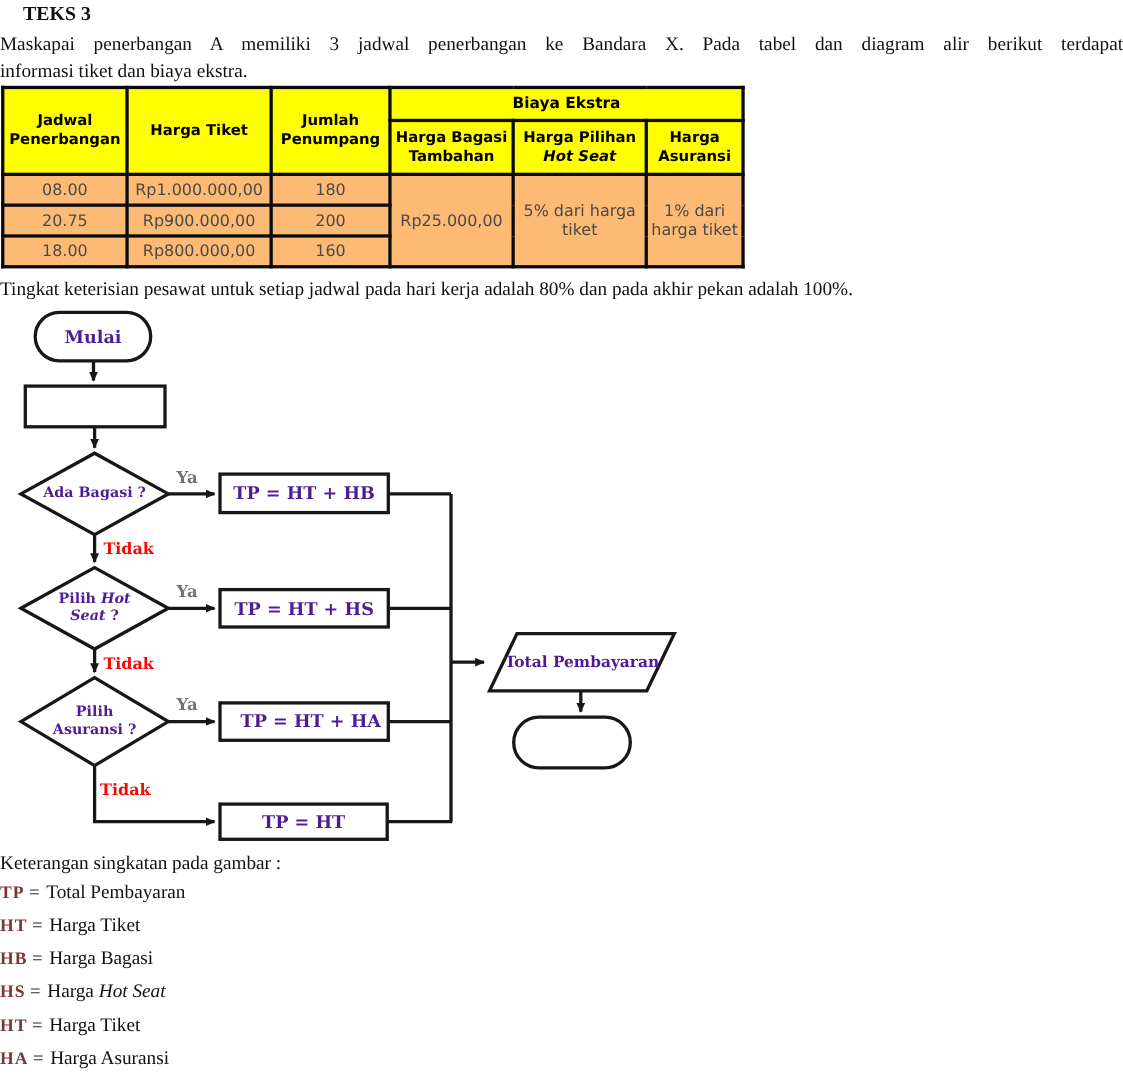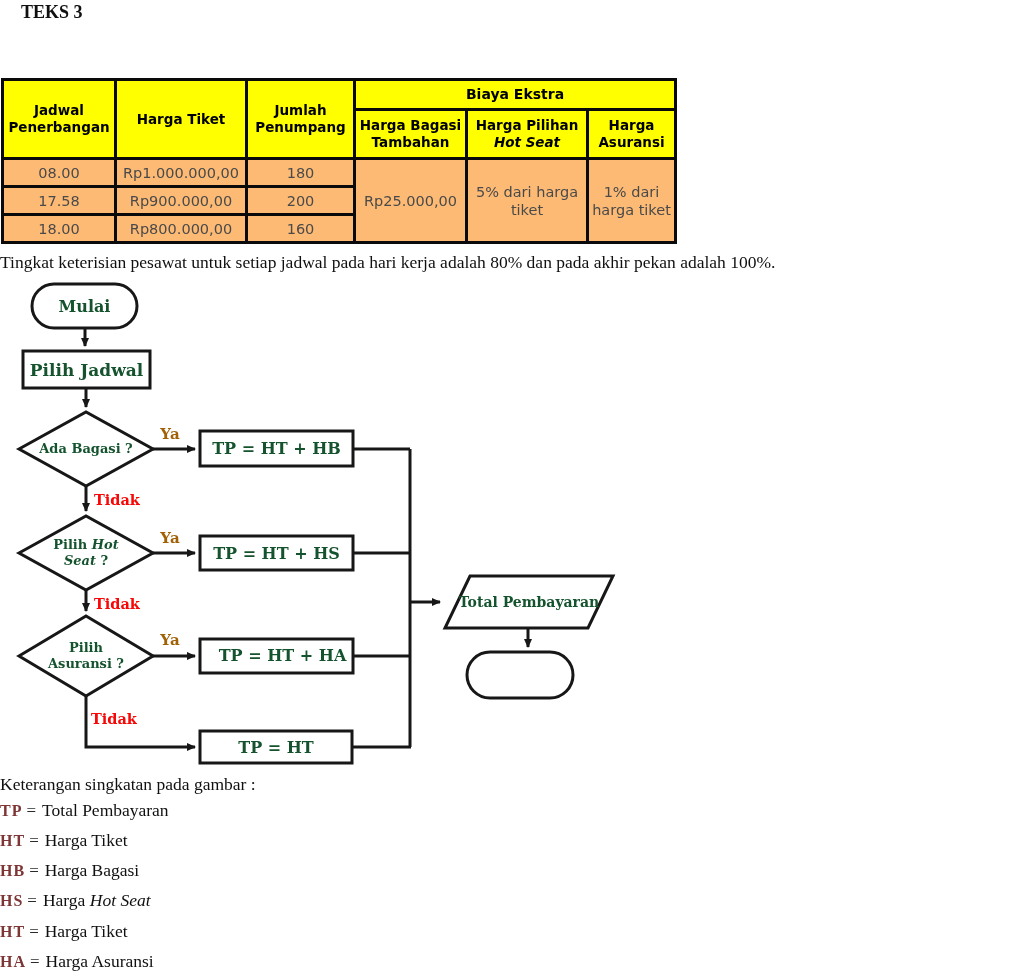--- a/index.html
+++ b/index.html
@@ -26,34 +26,34 @@
   td.price { text-align: right; padding-right: 5px; }
   td.mergecell { color: #585858; font-size: 14px; line-height: 18px; }
   .it { font-style: italic; }
 
   .note { position: absolute; left: 0; top: 252px; width: 1021px; font-size: 17.5px; }
 
   
   .flow { position: absolute; left: 0; top: 281px; width: 700px; height: 495px; }
   .flow svg { position: absolute; left: 0; top: 0; }
   .flabel { position: absolute; display: flex; align-items: center; justify-content: center;
-            text-align: center; font-family: "DejaVu Serif", serif; font-weight: bold; color: #14532d; }
+            text-align: center; font-family: "DejaVu Serif", serif; font-weight: bold; color: #4c1d95; }
   .fl-start  { left: 32px;  top: 3px;   width: 105px; height: 44px; font-size: 16px; }
   .fl-step   { left: 23px;  top: 70px;  width: 127px; height: 37px; font-size: 17px; }
   .fl-d1     { left: 36px;  top: 139px; width: 100px; height: 58px; font-size: 13px; line-height: 16px; }
   .fl-d2     { left: 41px;  top: 243px; width: 90px;  height: 58px; font-size: 13px; line-height: 16px; }
   .fl-d3     { left: 41px;  top: 346px; width: 90px;  height: 58px; font-size: 13px; line-height: 16px; }
   .fl-box1   { left: 200px; top: 150px; width: 153px; height: 35px; font-size: 16px; }
   .fl-box2   { left: 200px; top: 255px; width: 153px; height: 34px; font-size: 16px; }
   .fl-box3   { left: 206px; top: 358px; width: 153px; height: 32px; font-size: 16px; }
   .fl-box4   { left: 200px; top: 450px; width: 152px; height: 32px; font-size: 16px; }
   .fl-out    { left: 455px; top: 296px; width: 148px; height: 50px; font-size: 14px; line-height: 18px; }
   .fl-end    { left: 467px; top: 371px; width: 106px; height: 46px; font-size: 15px; }
   .fl-ya    { position: absolute; width: 34px; font-family: "DejaVu Serif", serif; font-weight: bold;
-              font-size: 15px; color: #a16207; text-align: center; }
+              font-size: 15px; color: #737373; text-align: center; }
   .fl-tidak { position: absolute; font-family: "DejaVu Serif", serif; font-weight: bold;
               font-size: 14.5px; color: #f80707; }
   .ya1 { left: 153px; top: 144px; } .ya2 { left: 153px; top: 248px; } .ya3 { left: 153px; top: 350px; }
   .tdk1 { left: 94px; top: 210px; } .tdk2 { left: 94px; top: 314px; } .tdk3 { left: 91px; top: 429px; }
 
   
   .legend { position: absolute; left: 0; top: 774px; width: 600px; }
   .leg-head { position: absolute; left: 0; top: 0; font-size: 17.5px; }
   .leg-item { position: absolute; left: 0; height: 26px; font-size: 17.5px; white-space: nowrap; }
   .leg-abbr { font-family: "Liberation Serif", serif; font-weight: bold;
@@ -61,20 +61,24 @@
   .leg-eq { color: #2a2a2a; font-size: 17px; padding: 0 6px 0 4px; }
   .li0 { top: 26px; } .li1 { top: 56px; } .li2 { top: 86px; } .li3 { top: 116px; } .li4 { top: 147px; } .li5 { top: 177px; }
 </style>
 </head>
 <body>
 
 <div class="doc">
 
   <div class="title">TEKS 3</div>
 
+  <div class="para">
+    <div class="jline">Maskapai penerbangan A memiliki 3 jadwal penerbangan ke Bandara X. Pada tabel dan diagram alir berikut terdapat</div>
+    <div class="lline">informasi tiket dan biaya ekstra.</div>
+  </div>
 
   <table class="info">
     <colgroup>
       <col style="width:113px">
         <col style="width:131px">
         <col style="width:108px">
       <col style="width:112px">
         <col style="width:121px">
         <col style="width:88px">
     </colgroup>
@@ -92,21 +96,21 @@
     </tr>
     <tr class="brow">
       <td>08.00</td>
       <td class="price">Rp1.000.000,00</td>
       <td>180</td>
       <td rowspan="3" class="mergecell">Rp25.000,00</td>
       <td rowspan="3" class="mergecell">5% dari harga tiket</td>
       <td rowspan="3" class="mergecell">1% dari harga tiket</td>
     </tr>
     <tr class="brow">
-      <td>17.58</td>
+      <td>20.75</td>
       <td class="price">Rp900.000,00</td>
       <td>200</td>
     </tr>
     <tr class="brow">
       <td>18.00</td>
       <td class="price">Rp800.000,00</td>
       <td>160</td>
     </tr>
   </tbody>
     </table>
@@ -146,21 +150,20 @@
         <rect x="200" y="255" width="153" height="34"></rect>
         <polygon points="19,375 86,335 153,375 86,415"></polygon>
         <rect x="200" y="358" width="153" height="34"></rect>
         <rect x="200" y="450" width="152" height="32"></rect>
         <polygon points="470,295 613,295 588,347 445,347"></polygon>
         <rect x="467" y="371" width="106" height="46" rx="23"></rect>
       </g>
     </svg>
 
     <div class="flabel fl-start">Mulai</div>
-    <div class="flabel fl-step">Pilih Jadwal</div>
     <div class="flabel fl-d1">Ada Bagasi ?</div>
     <div class="flabel fl-d2">
         <span><span>Pilih </span><span class="it">Hot Seat</span><span> ?</span></span>
       </div>
     <div class="flabel fl-d3">Pilih Asuransi ?</div>
     <div class="flabel fl-box1">TP = HT + HB</div>
     <div class="flabel fl-box2">TP = HT + HS</div>
     <div class="flabel fl-box3">TP = HT + HA</div>
     <div class="flabel fl-box4">TP = HT</div>
     <div class="flabel fl-out">Total Pembayaran</div>

